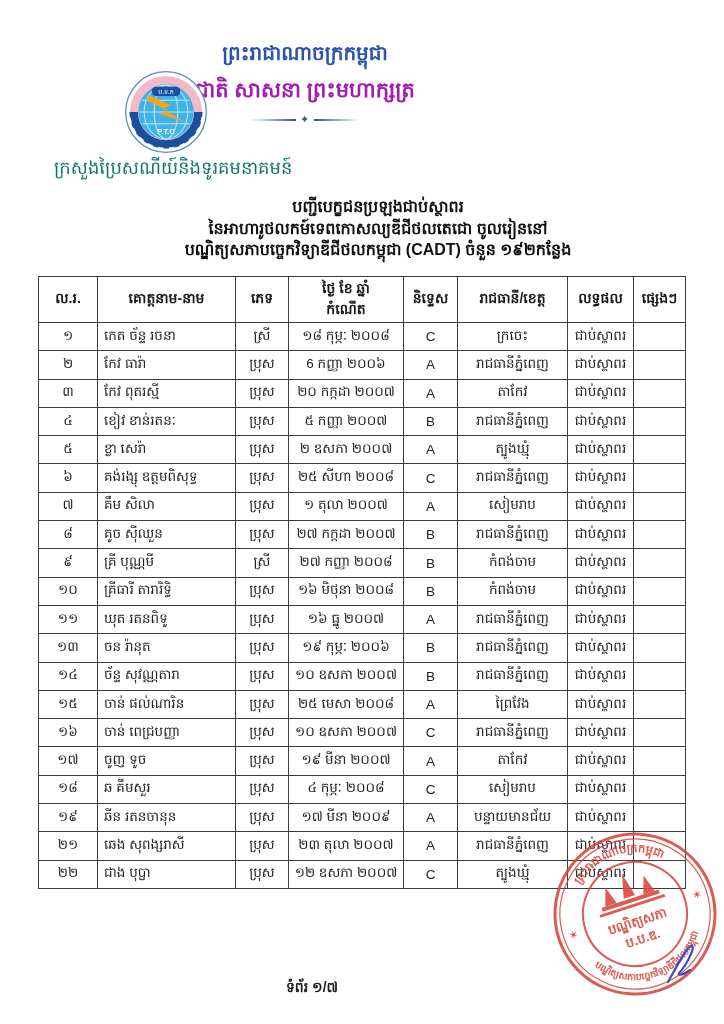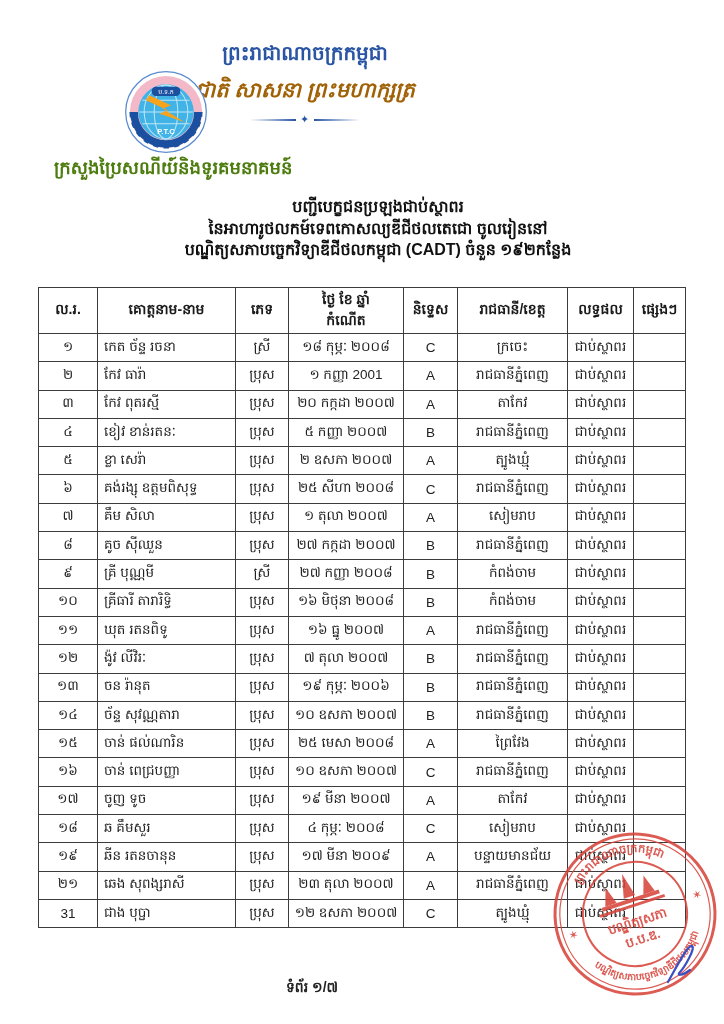--- a/index.html
+++ b/index.html
@@ -4,33 +4,33 @@
 <style>
   html,body{margin:0;padding:0;background:#e8e8e8;}
   .page{
     position:relative;width:724px;height:1024px;margin:0 auto;
     background:#ffffff;overflow:hidden;
     font-family:"Liberation Sans",sans-serif;color:#1a1a1a;
   }
   
   .motto{position:absolute;top:40px;left:0;width:610px;text-align:center;}
   .motto .l1{font-size:20px;font-weight:bold;color:#2a55a4;}
-  .motto .l2{font-size:21px;font-weight:bold;color:#a16207;margin-top:6px;font-style:italic;}
+  .motto .l2{font-size:21px;font-weight:bold;color:#a21caf;margin-top:6px;}
   .divider{margin-top:8px;color:#2a55a4;font-size:11px;letter-spacing:1px;line-height:8px;}
   .divider .rule{display:inline-block;vertical-align:middle;width:46px;height:2px;
     background:linear-gradient(to right,rgba(42,85,164,0),#2a55a4);}
   .divider .rule.rt{background:linear-gradient(to left,rgba(42,85,164,0),#2a55a4);}
   .logo{position:absolute;left:124px;top:70px;width:84px;height:84px;}
   .ministry{position:absolute;left:54px;top:156px;width:420px;
-    font-size:18px;font-weight:bold;color:#4d7c0f;}
+    font-size:18px;font-weight:normal;color:#0f766e;}
   
   .title-block{position:absolute;top:196px;left:16px;width:724px;text-align:center;
     font-weight:bold;font-size:16px;line-height:21.5px;color:#111;}
   
-  table.main{position:absolute;left:38px;top:287px;border-collapse:collapse;table-layout:fixed;}
+  table.main{position:absolute;left:38px;top:276px;border-collapse:collapse;table-layout:fixed;}
   table.main th,table.main td{border:1px solid #3c3c3c;overflow:hidden;}
   table.main th{font-size:14px;font-weight:bold;height:45px;white-space:pre-line;padding:0 2px;}
   table.main td{font-size:13.5px;height:27.3px;text-align:center;padding:0 3px;color:#222;}
   table.main td:nth-child(2){text-align:left;padding-left:6px;margin-left:8px;}
   
   .stamp{position:absolute;left:549px;top:828px;width:172px;height:172px;
     transform:rotate(-18deg);opacity:0.88;pointer-events:none;}
   .signature{position:absolute;left:662px;top:938px;width:40px;height:50px;}
   
   .footer{position:absolute;top:978px;left:0;width:624px;text-align:center;
@@ -112,21 +112,21 @@
           <td>១៨ កុម្ភៈ ២០០៨</td>
           <td>C</td>
           <td>ក្រចេះ</td>
           <td>ជាប់ស្ថាពរ</td>
           <td></td>
         </tr>
         <tr>
           <td>២</td>
           <td>កែវ ធារ៉ា</td>
           <td>ប្រុស</td>
-          <td>១ កញ្ញា 2001</td>
+          <td>6 កញ្ញា ២០០៦</td>
           <td>A</td>
           <td>រាជធានីភ្នំពេញ</td>
           <td>ជាប់ស្ថាពរ</td>
           <td></td>
         </tr>
         <tr>
           <td>៣</td>
           <td>កែវ ពុតរស្មី</td>
           <td>ប្រុស</td>
           <td>២០ កក្កដា ២០០៧</td>
@@ -209,30 +209,20 @@
           <td>១១</td>
           <td>ឃុត រតនពិទូ</td>
           <td>ប្រុស</td>
           <td>១៦ ធ្នូ ២០០៧</td>
           <td>A</td>
           <td>រាជធានីភ្នំពេញ</td>
           <td>ជាប់ស្ថាពរ</td>
           <td></td>
         </tr>
         <tr>
-          <td>១២</td>
-          <td>ង៉ូវ លីវិរៈ</td>
-          <td>ប្រុស</td>
-          <td>៧ តុលា ២០០៧</td>
-          <td>B</td>
-          <td>រាជធានីភ្នំពេញ</td>
-          <td>ជាប់ស្ថាពរ</td>
-          <td></td>
-        </tr>
-        <tr>
           <td>១៣</td>
           <td>ចន រ៉ានុត</td>
           <td>ប្រុស</td>
           <td>១៩ កុម្ភៈ ២០០៦</td>
           <td>B</td>
           <td>រាជធានីភ្នំពេញ</td>
           <td>ជាប់ស្ថាពរ</td>
           <td></td>
         </tr>
         <tr>
@@ -299,21 +289,21 @@
           <td>២១</td>
           <td>ឆេង សុពង្សរាសី</td>
           <td>ប្រុស</td>
           <td>២៣ តុលា ២០០៧</td>
           <td>A</td>
           <td>រាជធានីភ្នំពេញ</td>
           <td>ជាប់ស្ថាពរ</td>
           <td></td>
         </tr>
         <tr>
-          <td>31</td>
+          <td>២២</td>
           <td>ជាង បុប្ផា</td>
           <td>ប្រុស</td>
           <td>១២ ឧសភា ២០០៧</td>
           <td>C</td>
           <td>ត្បូងឃ្មុំ</td>
           <td>ជាប់ស្ថាពរ</td>
           <td></td>
         </tr>
       </tbody>
   </table>

